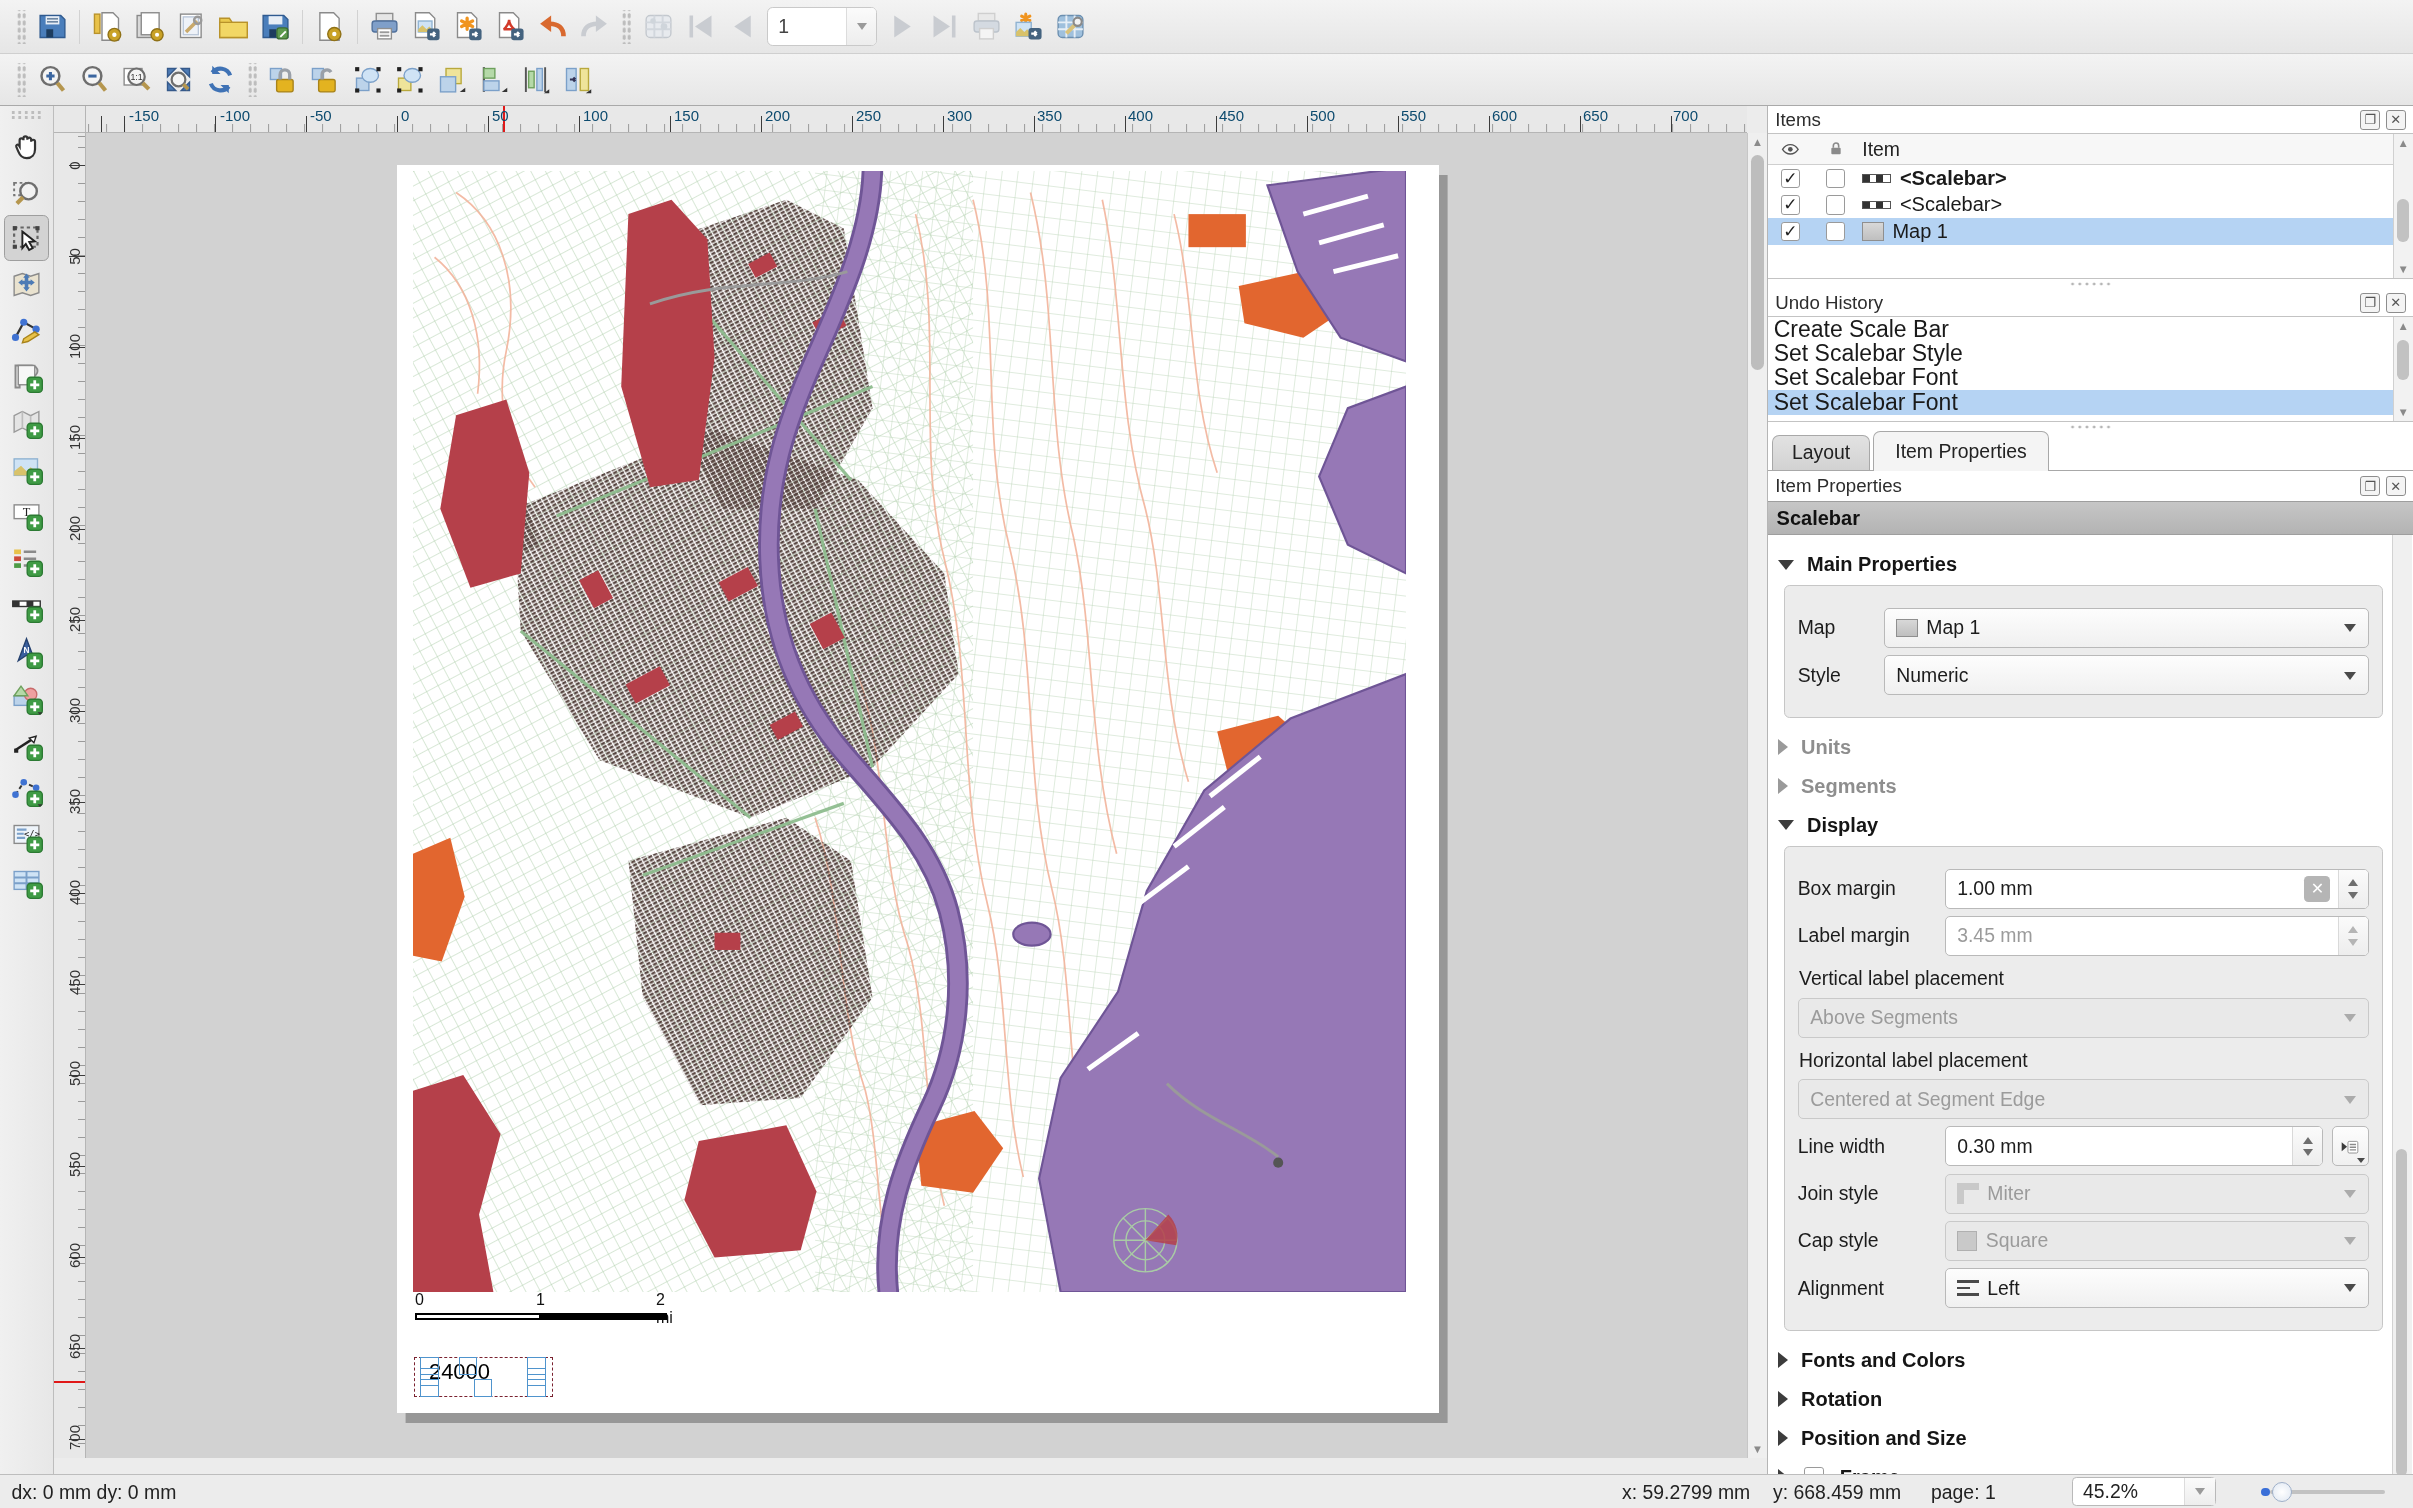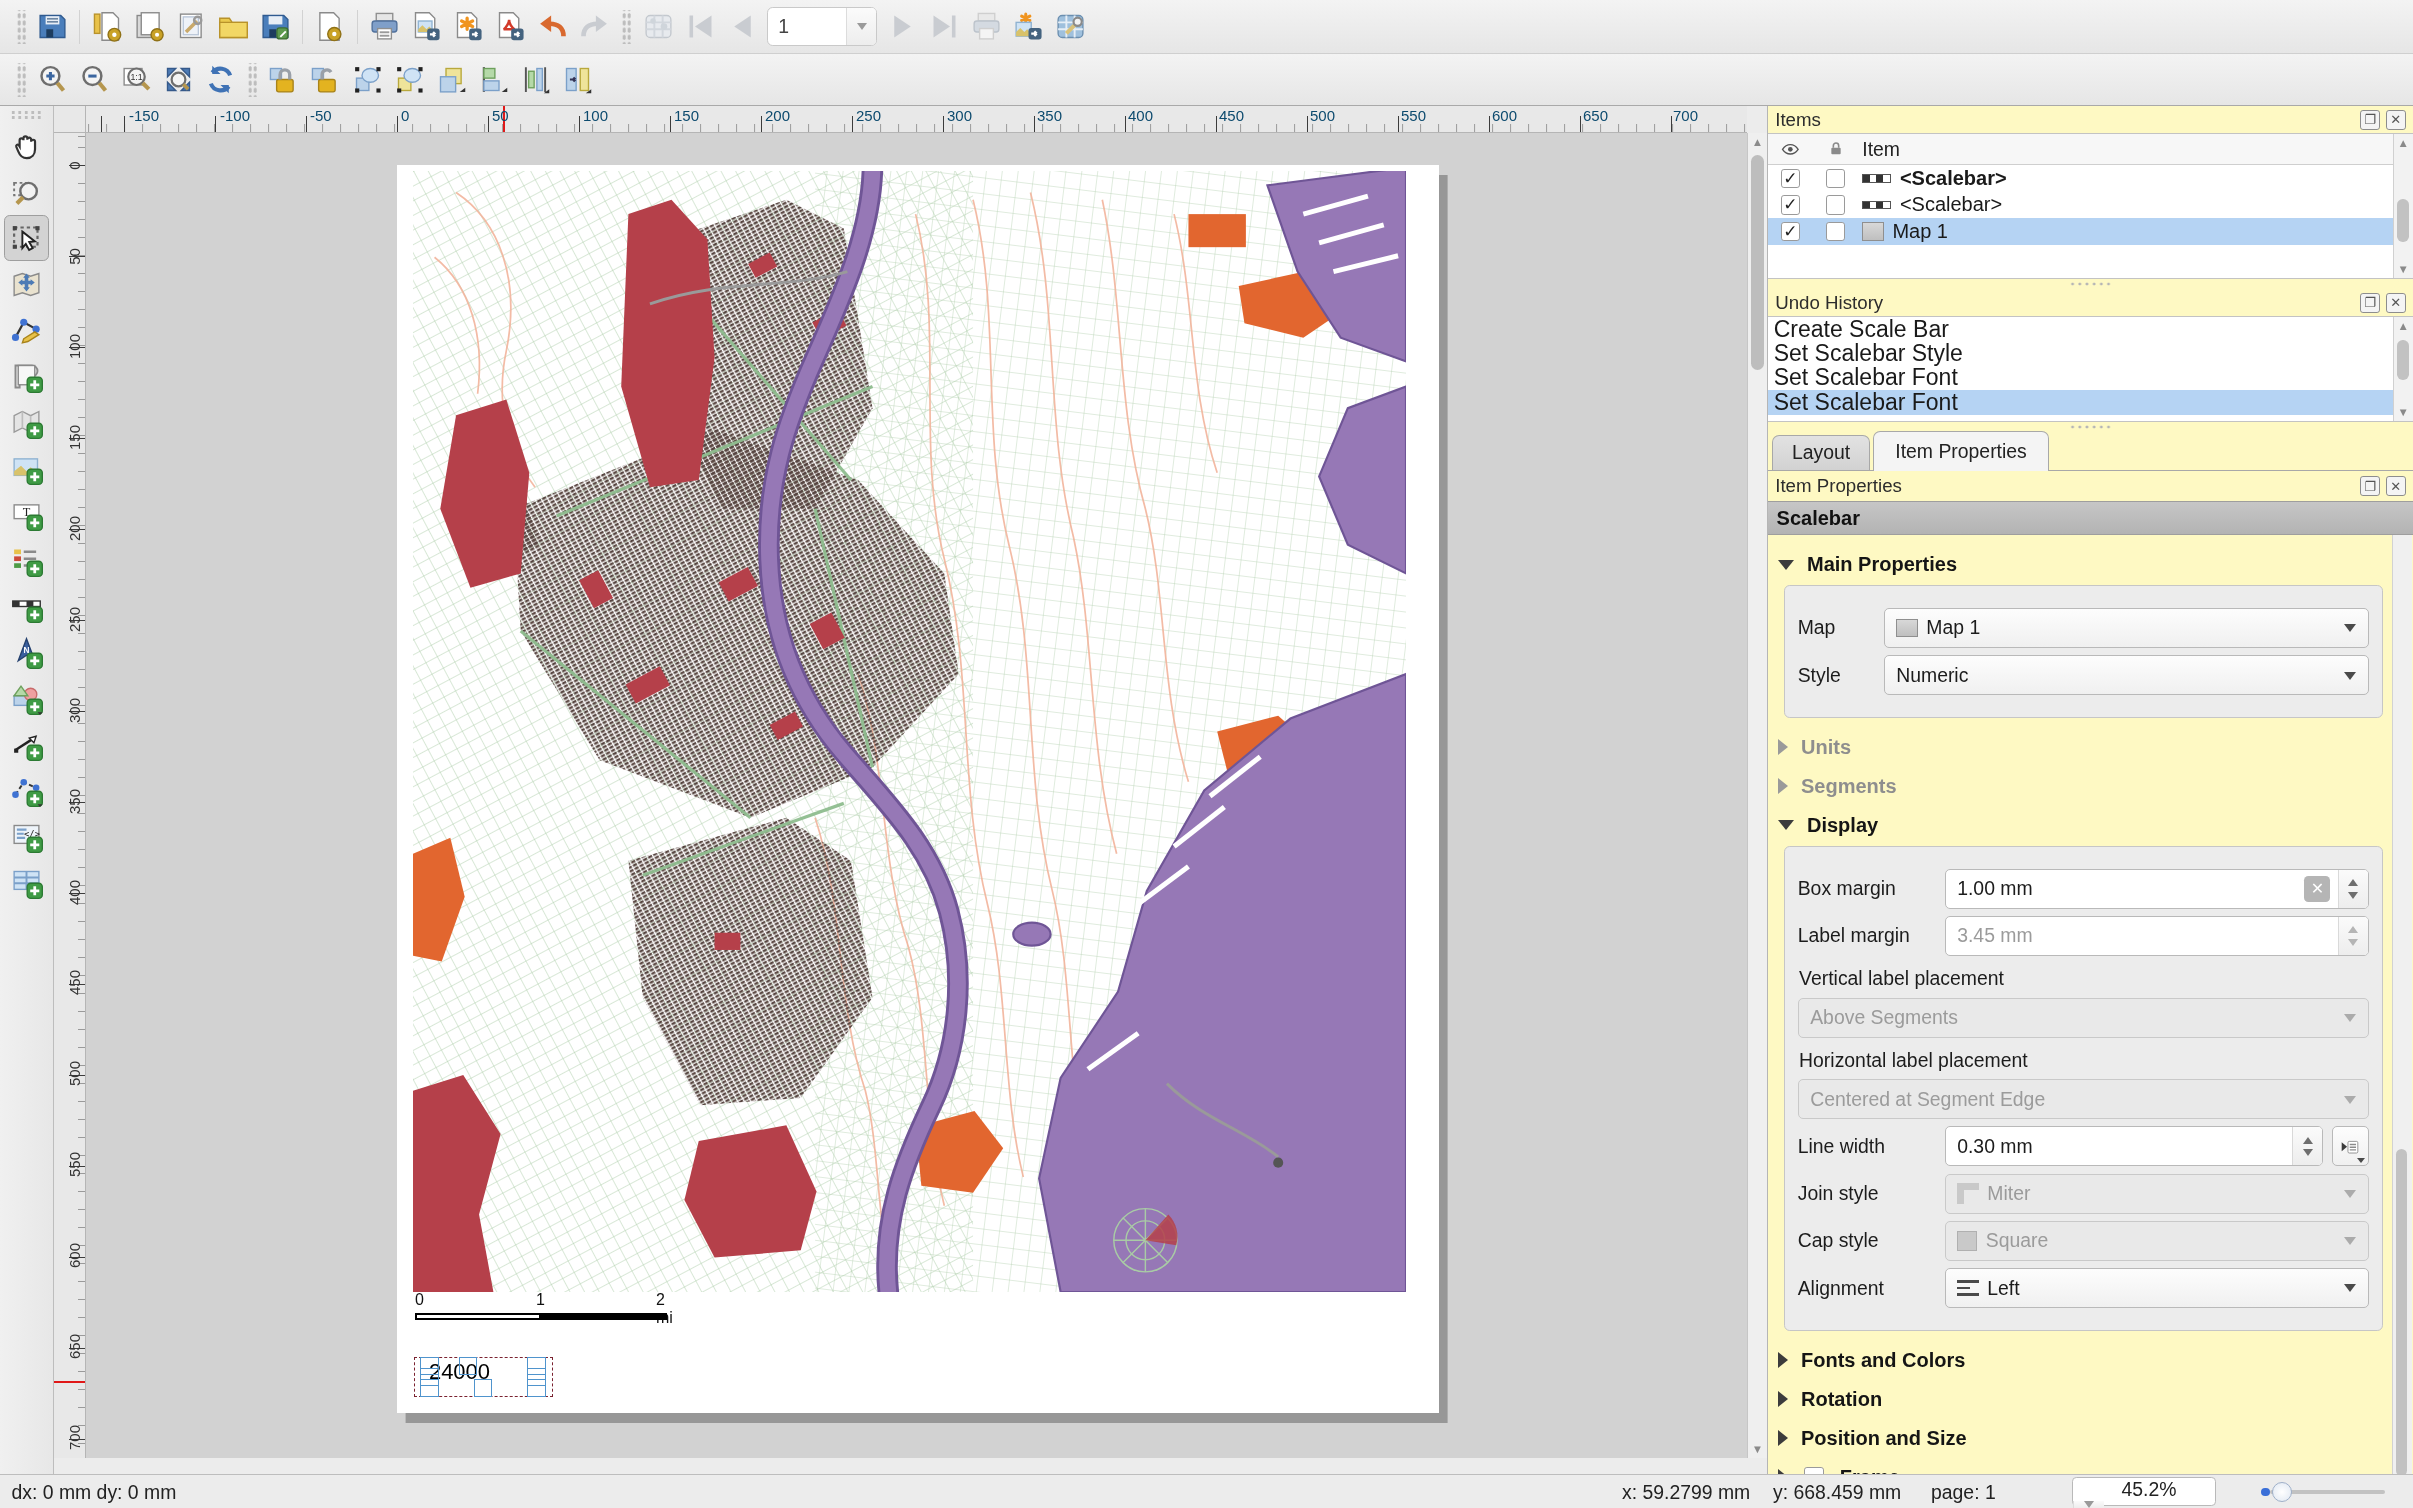--- a/index.html
+++ b/index.html
@@ -42,21 +42,21 @@
   
   #page{position:absolute;left:311px;top:32px;width:1042px;height:1248px;background:#fff;box-shadow:8.6px 10px 0 rgba(80,80,80,.45);}
   #mapitem{position:absolute;left:16px;top:5.7px;width:993px;height:1121px;}
   #sbitem{position:absolute;left:18px;top:1126px;width:259px;height:52px;}
   #sbitem .lab{position:absolute;top:0;font-size:16px;color:#111;}
   #sbitem .seg{position:absolute;top:21.5px;height:7.2px;box-sizing:border-box;}
   #numitem{position:absolute;left:16.5px;top:1192px;width:139px;height:40px;border:1.4px dashed #7a2230;box-sizing:border-box;}
   #numitem .txt{position:absolute;left:14.4px;top:1.4px;font-size:22px;color:#000;}
   .hdl{position:absolute;width:18.7px;height:18.7px;border:1.4px solid #4f94cd;box-sizing:border-box;background:transparent;}
   
-  #dock{position:absolute;left:1767px;top:106px;width:646px;height:1368px;background:#fef9c3;border-left:0.7px solid #b5b5b5;box-sizing:border-box;}
+  #dock{position:absolute;left:1767px;top:106px;width:646px;height:1368px;background:#ffffff;border-left:0.7px solid #b5b5b5;box-sizing:border-box;}
   .dockhead{height:27px;display:flex;align-items:center;padding:0 7.2px;font-size:18.7px;color:#2d2d2d;}
   .dockhead .sp{flex:1;}
   .dkbtn{width:20px;height:20px;border:1.4px solid #8d8d8d;border-radius:2.9px;margin-left:5.7px;display:flex;align-items:center;justify-content:center;font-size:13px;color:#555;background:#f4f4f4;box-sizing:border-box;}
   .panelbody{background:#fff;border:0.7px solid #c3c3c3;border-left:none;border-right:none;position:relative;}
   
   #itbl .hrow{display:flex;height:30px;background:#f7f7f7;border-bottom:1.4px solid #cfcfcf;align-items:center;font-size:19.4px;color:#222;}
   #itbl .c1{width:45px;display:flex;justify-content:center;align-items:center;}
   #itbl .c2{width:45px;display:flex;justify-content:center;align-items:center;}
   #itbl .c3{flex:1;display:flex;align-items:center;gap:8.6px;padding-left:4.3px;}
   #itbl .row{display:flex;height:26.6px;align-items:center;font-size:20px;}
@@ -109,21 +109,21 @@
   .capicon{width:20px;height:20px;background:#c9c9c9;border:1.4px solid #b0b0b0;box-sizing:border-box;}
   .alignicon{width:21.5px;display:flex;flex-direction:column;gap:3.6px;}
   .alignicon i{height:2.9px;background:#4a4a4a;display:block;}
   .alignicon i:nth-child(2){width:60%;}
   .cbx{width:20px;height:20px;border:1.4px solid #9a9a9a;border-radius:2.9px;background:#fff;box-sizing:border-box;margin:0 2.9px;}
   #propsb{position:absolute;right:1.4px;top:0;bottom:0;width:18.7px;background:#f0f0f0;border-left:0.7px solid #d2d2d2;}
   #propsb .thumb{position:absolute;left:2.9px;width:11.5px;background:#c2c2c2;border-radius:5.7px;top:62%;height:33%;}
   
   #status{position:absolute;left:0;top:1474px;width:2413px;height:34px;background:#ececec;border-top:0.7px solid #bdbdbd;box-sizing:border-box;font-size:19.4px;color:#222;}
   #status .t{position:absolute;top:5.7px;}
-  #zoomcombo{position:absolute;left:2072px;top:2.2px;width:144px;height:29px;border:1.4px solid #b9b9b9;border-radius:4.3px;background:#fff;display:flex;align-items:center;box-sizing:border-box;flex-direction:column;}
+  #zoomcombo{position:absolute;left:2072px;top:2.2px;width:144px;height:29px;border:1.4px solid #b9b9b9;border-radius:4.3px;background:#fff;display:flex;align-items:center;box-sizing:border-box;}
   #zoomcombo .zv{flex:1;padding-left:10px;font-size:19.4px;}
   #zoomcombo .drop{width:30px;align-self:stretch;border-left:1.4px solid #dcdcdc;display:flex;align-items:center;justify-content:center;background:linear-gradient(#fbfbfb,#ededed);}
   #zslider{position:absolute;left:2248px;top:8.6px;width:144px;height:17px;}
   #zslider .track{position:absolute;left:21.5px;right:7.2px;top:6.5px;height:4.3px;background:#c2c2c2;border-radius:2.2px;}
   #zslider .dot{position:absolute;left:13px;top:4.3px;width:8.6px;height:8.6px;border-radius:50%;background:#3a6fd8;}
   #zslider .knob{position:absolute;left:24.4px;top:-1.4px;width:20px;height:20px;border-radius:50%;background:radial-gradient(#ffffff,#dfe7f2);border:1.4px solid #9fb0c9;box-sizing:border-box;}
 </style>
 </head>
 <body>
 

